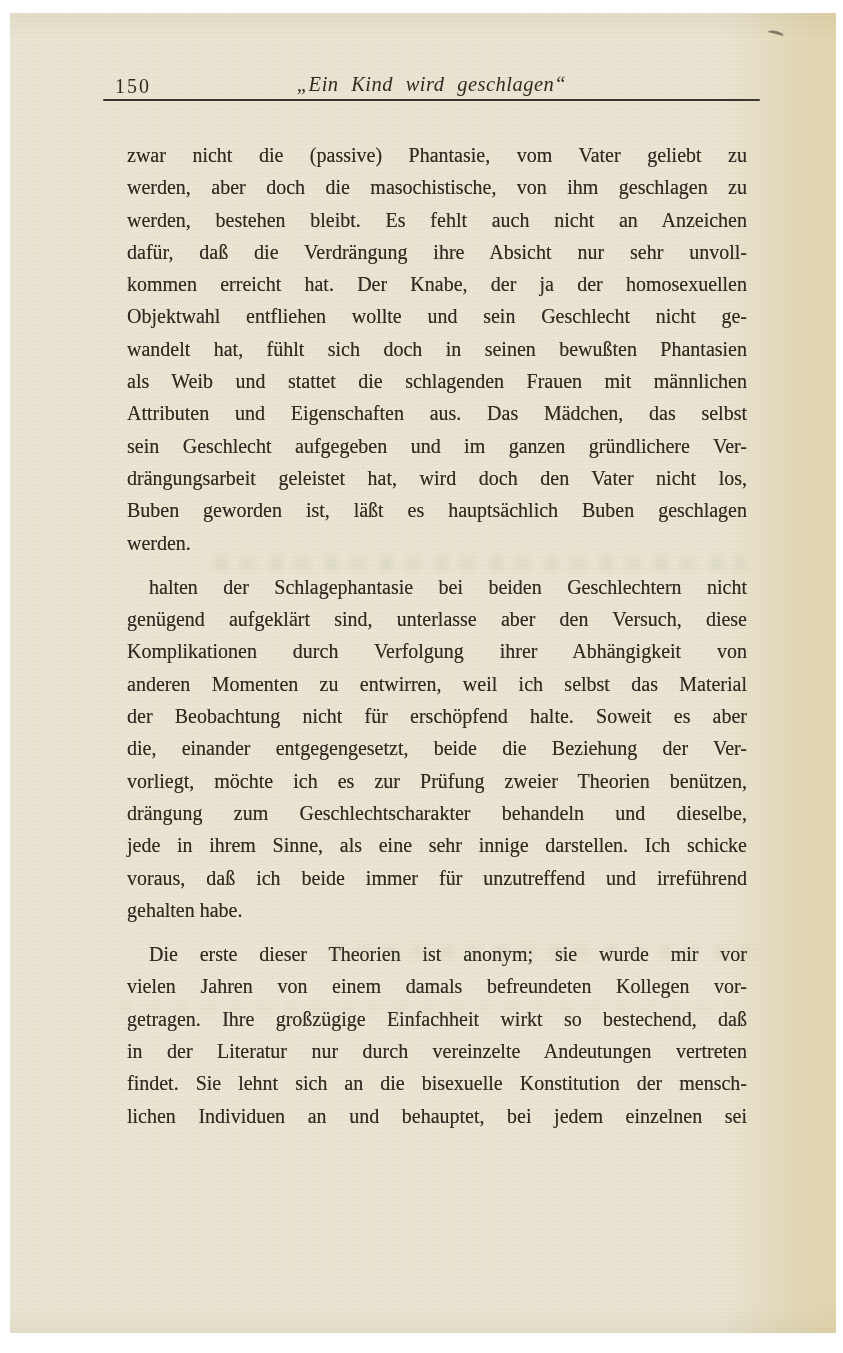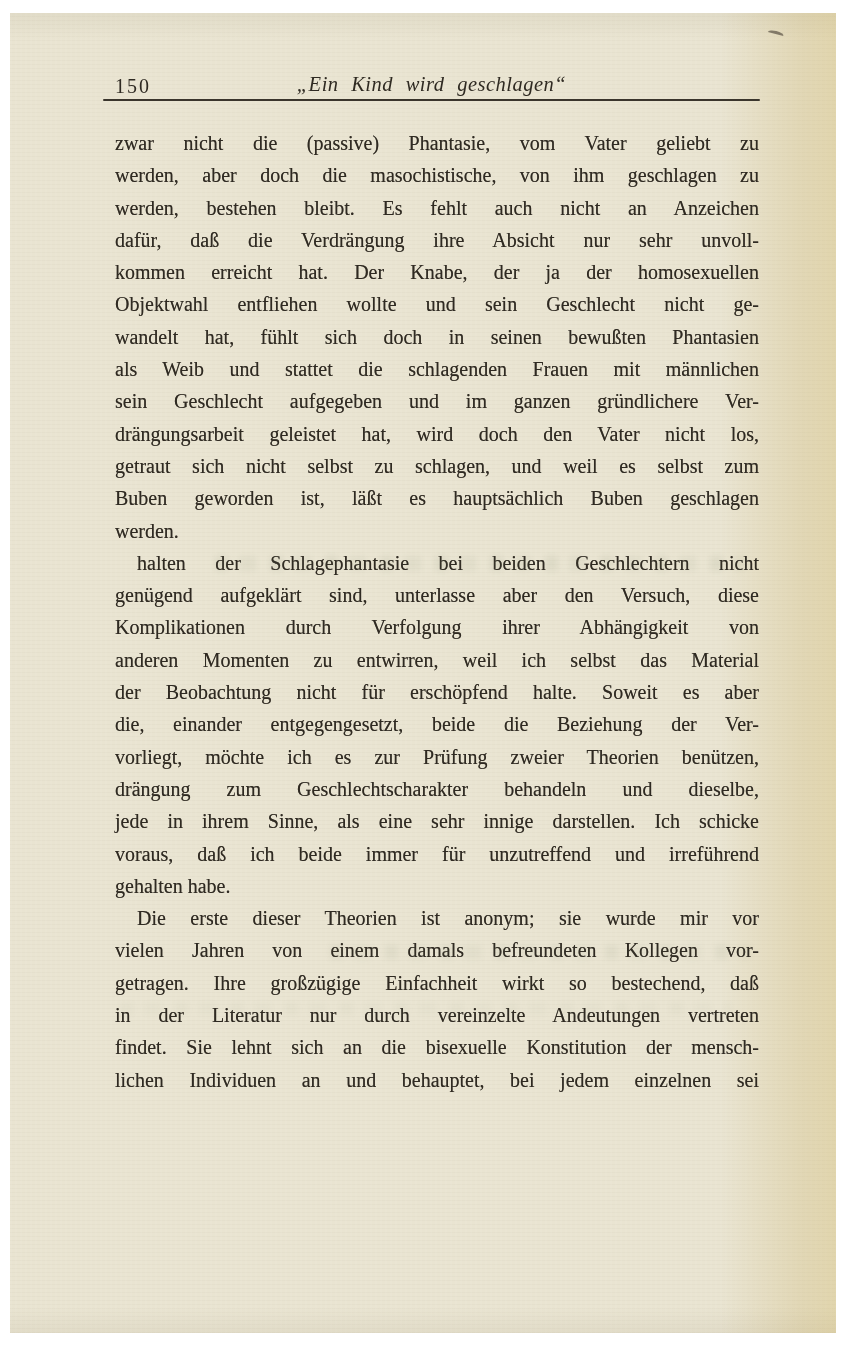--- a/index.html
+++ b/index.html
@@ -58,21 +58,21 @@
   }
   .body-text {
     position: absolute;
     left: 105px;
     top: 114px;
     width: 644px;
     font-size: 20px;
     line-height: 32.3px;
     text-shadow: 0 0 0.5px rgba(47,42,34,0.55);
   }
-  .paragraph { margin: 0; }
+  .paragraph { margin: 12px; }
   .text-line {
     text-align: justify;
     text-align-last: justify;
     white-space: normal;
     height: 32.3px;
     overflow: visible;
   }
   .text-line.last-line {
     text-align-last: left;
   }
@@ -119,23 +119,23 @@
   <div class="body-text" id="body-text">
       <div class="paragraph">
         <div class="text-line">zwar nicht die (passive) Phantasie, vom Vater geliebt zu</div>
         <div class="text-line">werden, aber doch die masochistische, von ihm geschlagen zu</div>
         <div class="text-line">werden, bestehen bleibt. Es fehlt auch nicht an Anzeichen</div>
         <div class="text-line">dafür, daß die Verdrängung ihre Absicht nur sehr unvoll-</div>
         <div class="text-line">kommen erreicht hat. Der Knabe, der ja der homosexuellen</div>
         <div class="text-line">Objektwahl entfliehen wollte und sein Geschlecht nicht ge-</div>
         <div class="text-line">wandelt hat, fühlt sich doch in seinen bewußten Phantasien</div>
         <div class="text-line">als Weib und stattet die schlagenden Frauen mit männlichen</div>
+        <div class="text-line">Attributen und Eigenschaften aus. Das Mädchen, das selbst</div>
         <div class="text-line">sein Geschlecht aufgegeben und im ganzen gründlichere Ver-</div>
         <div class="text-line">drängungsarbeit geleistet hat, wird doch den Vater nicht los,</div>
-        <div class="text-line">getraut sich nicht selbst zu schlagen, und weil es selbst zum</div>
         <div class="text-line">Buben geworden ist, läßt es hauptsächlich Buben geschlagen</div>
         <div class="text-line last-line">werden.</div>
       </div>
       <div class="paragraph indented">
         <div class="text-line">halten der Schlagephantasie bei beiden Geschlechtern nicht</div>
         <div class="text-line">genügend aufgeklärt sind, unterlasse aber den Versuch, diese</div>
         <div class="text-line">Komplikationen durch Verfolgung ihrer Abhängigkeit von</div>
         <div class="text-line">anderen Momenten zu entwirren, weil ich selbst das Material</div>
         <div class="text-line">der Beobachtung nicht für erschöpfend halte. Soweit es aber</div>
         <div class="text-line">die, einander entgegengesetzt, beide die Beziehung der Ver-</div>

